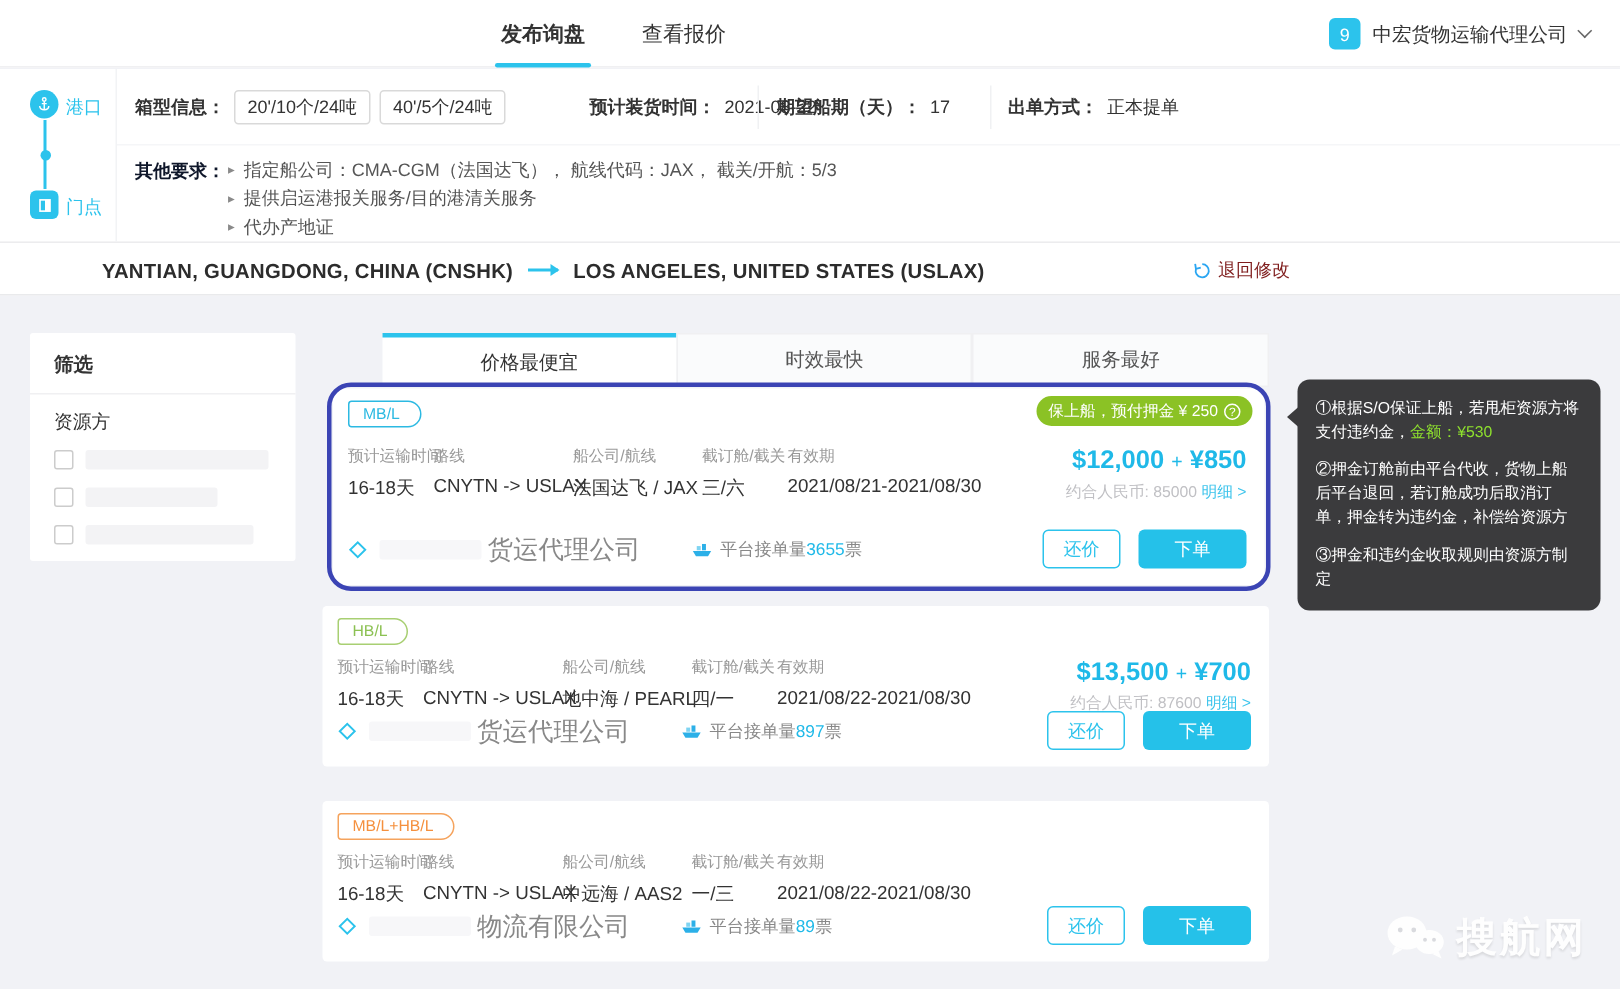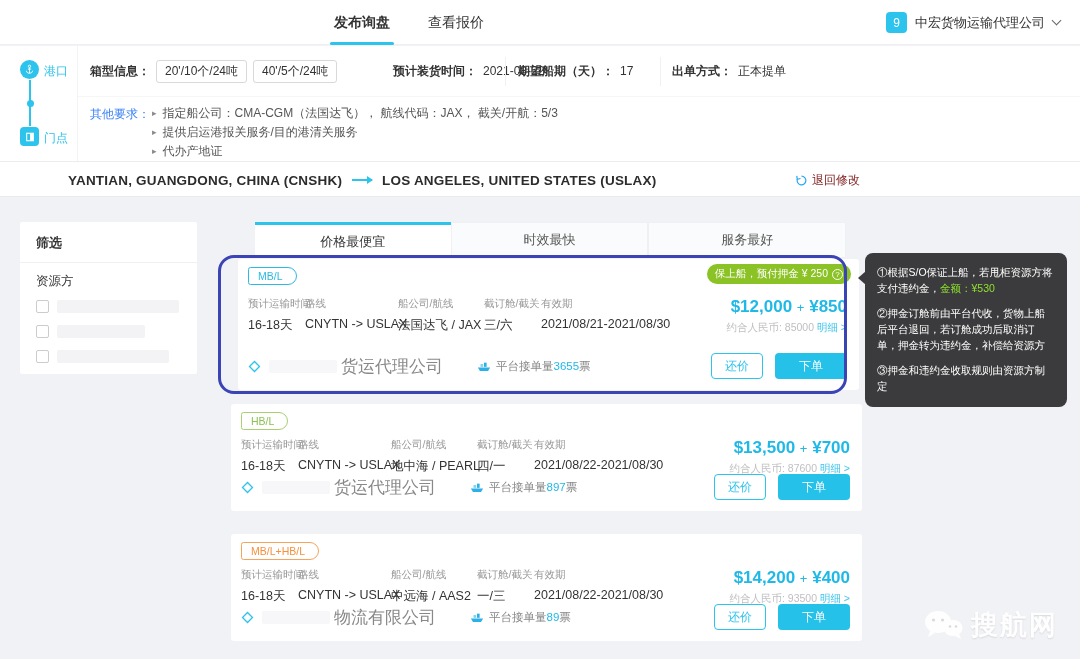--- a/index.html
+++ b/index.html
@@ -31,21 +31,21 @@
   .rail-dot { position:absolute; left:26.5px; top:54px; width:7px; height:7px; border-radius:50%; background:#2cc3ec; }
   .rail-square { position:absolute; left:20px; top:81px; width:19px; height:19px; border-radius:4px; background:#2cc3ec; display:flex; align-items:center; justify-content:center; }
   .rail-label { position:absolute; left:44px; font-size:12px; color:#2cc3ec; }
   .srow1 { position:absolute; left:78px; top:0; right:0; height:51px; border-bottom:1px solid #f5f6f8; }
   .sgroup { position:absolute; top:0; height:100%; display:flex; align-items:center; gap:6px; white-space:nowrap; }
   .slabel { font-size:12px; font-weight:bold; color:#333; }
   .sval { font-size:12px; color:#333; }
   .cbox { border:1px solid #d9d9d9; border-radius:3px; padding:2px 8px; font-size:12px; color:#333; background:#fff; }
   .vdiv { position:absolute; top:11px; height:29px; width:1px; background:#f0f1f3; }
   .srow2 { position:absolute; left:78px; top:51px; right:0; bottom:0; }
-  .other-label { position:absolute; left:12px; top:9px; font-size:12px; font-weight:normal; color:#3b82f6;text-align:right; }
+  .other-label { position:absolute; left:12px; top:9px; font-size:12px; font-weight:bold; color:#0f172a;text-align:right; }
   .reqs { position:absolute; left:74px; top:9px; }
   .req { display:flex; align-items:flex-start; gap:6px; font-size:12px; color:#555; margin-bottom:4px; line-height:15px; }
   .bullet { color:#8a8a8a; font-size:9px; line-height:15px; }
 
   
   .routebar { position:absolute; left:0; top:161px; width:1080px; height:36px; background:#fff; border-top:1px solid #ececee; border-bottom:1px solid #e9eaec; }
   .route-text { position:absolute; left:68px; top:0; height:36px; display:flex; align-items:center; gap:10px; font-size:13.5px; font-weight:bold; color:#2c2c2c; letter-spacing:.2px; }
   .arrow { width:20px; height:2px; background:#2cc3ec; position:relative; }
   .arrow::after { content:""; position:absolute; right:-1px; top:-3px; border-left:6px solid #2cc3ec; border-top:4px solid transparent; border-bottom:4px solid transparent; }
   .return-link { position:absolute; left:795px; top:0; height:36px; display:flex; align-items:center; gap:4px; font-size:12px; color:#7f1d1d; cursor:pointer; }
@@ -58,21 +58,21 @@
   .checkbox { width:13px; height:13px; border:1px solid #ccc; border-radius:2px; background:#fff; flex:none; cursor:pointer; }
   .bar { height:13px; background:#f3f3f5; border-radius:2px; }
 
   
   .tabs { position:absolute; left:215px; top:222px; width:631px; height:36px; display:flex; z-index:1;padding-left:40px; }
   .tab { flex:1; display:flex; align-items:center; justify-content:center; font-size:13px; color:#555; background:#fafbfc; border:1px solid #f0f0f2; cursor:pointer; }
   .tab.active { background:#fff; border:none; border-top:3px solid #2cc3ec; color:#333; }
 
   
   .hl-ring { position:absolute; left:218px; top:255px; width:629px; height:139px; border:3px solid #3b44b4; border-radius:16px; z-index:3; pointer-events:none; }
-  .card { position:absolute; background:#fff; border-radius:3px;margin-left:16px; }
+  .card { position:absolute; background:#fff; border-radius:3px; }
   .card1 { left:222px; top:259px; width:621px; height:131px; z-index:2; }
   .card2 { left:215px; top:404px; width:631px; height:107px; }
   .card3 { left:215px; top:534px; width:631px; height:107px; }
   .tag { position:absolute; left:10px; top:8px; font-size:10.5px; padding:2px 13px 2px 9px; border:1px solid; border-radius:3px 11px 11px 3px; background:#fff; }
   .tag-mbl  { color:#2cb9e2; border-color:#2cb9e2; }
   .tag-hbl  { color:#8cc153; border-color:#a8cf72; }
   .tag-mhbl { color:#f5903d; border-color:#f5a35d; }
   .badge { position:absolute; right:8px; top:5px; background:#8bc225; color:#fff; font-size:10.5px; padding:3px 8px; border-radius:10px; display:flex; align-items:center; gap:4px; }
   .qicon { width:11px; height:11px; border:1px solid #fff; border-radius:50%; font-size:8px; display:flex; align-items:center; justify-content:center; cursor:pointer; }
   .datarow { position:absolute; left:10px; right:12px; display:flex; }
@@ -344,24 +344,20 @@
         <span class="dval">中远海 / AAS2</span>
       </div>
     <div class="dcol w-cutoff">
         <span class="dlabel">截订舱/截关</span>
         <span class="dval">一/三</span>
       </div>
     <div class="dcol w-valid">
         <span class="dlabel">有效期</span>
         <span class="dval">2021/08/22-2021/08/30</span>
       </div>
-    <div class="pricecol">
-      <div class="price-line"><span>$14,200</span> <span class="price-plus">+</span> <span>¥400</span></div>
-      <div class="approx-line"><span>约合人民币: 93500</span> <span class="detail-link">明细 &gt;</span></div>
-    </div>
   </div>
   <div class="cardfoot">
     <svg width="13" height="13" viewBox="0 0 14 14">
         <rect x="3.2" y="3.2" width="7.6" height="7.6" fill="none" stroke="#2cc3ec" stroke-width="1.4" transform="rotate(45 7 7)"></rect>
       </svg>
     <span class="redact"></span>
     <span class="company">物流有限公司</span>
     <div class="orders">
       <svg width="14" height="11" viewBox="0 0 16 12">
           <path d="M1 7h14l-2.4 4H3.4z" fill="#2cb0e8"></path>

